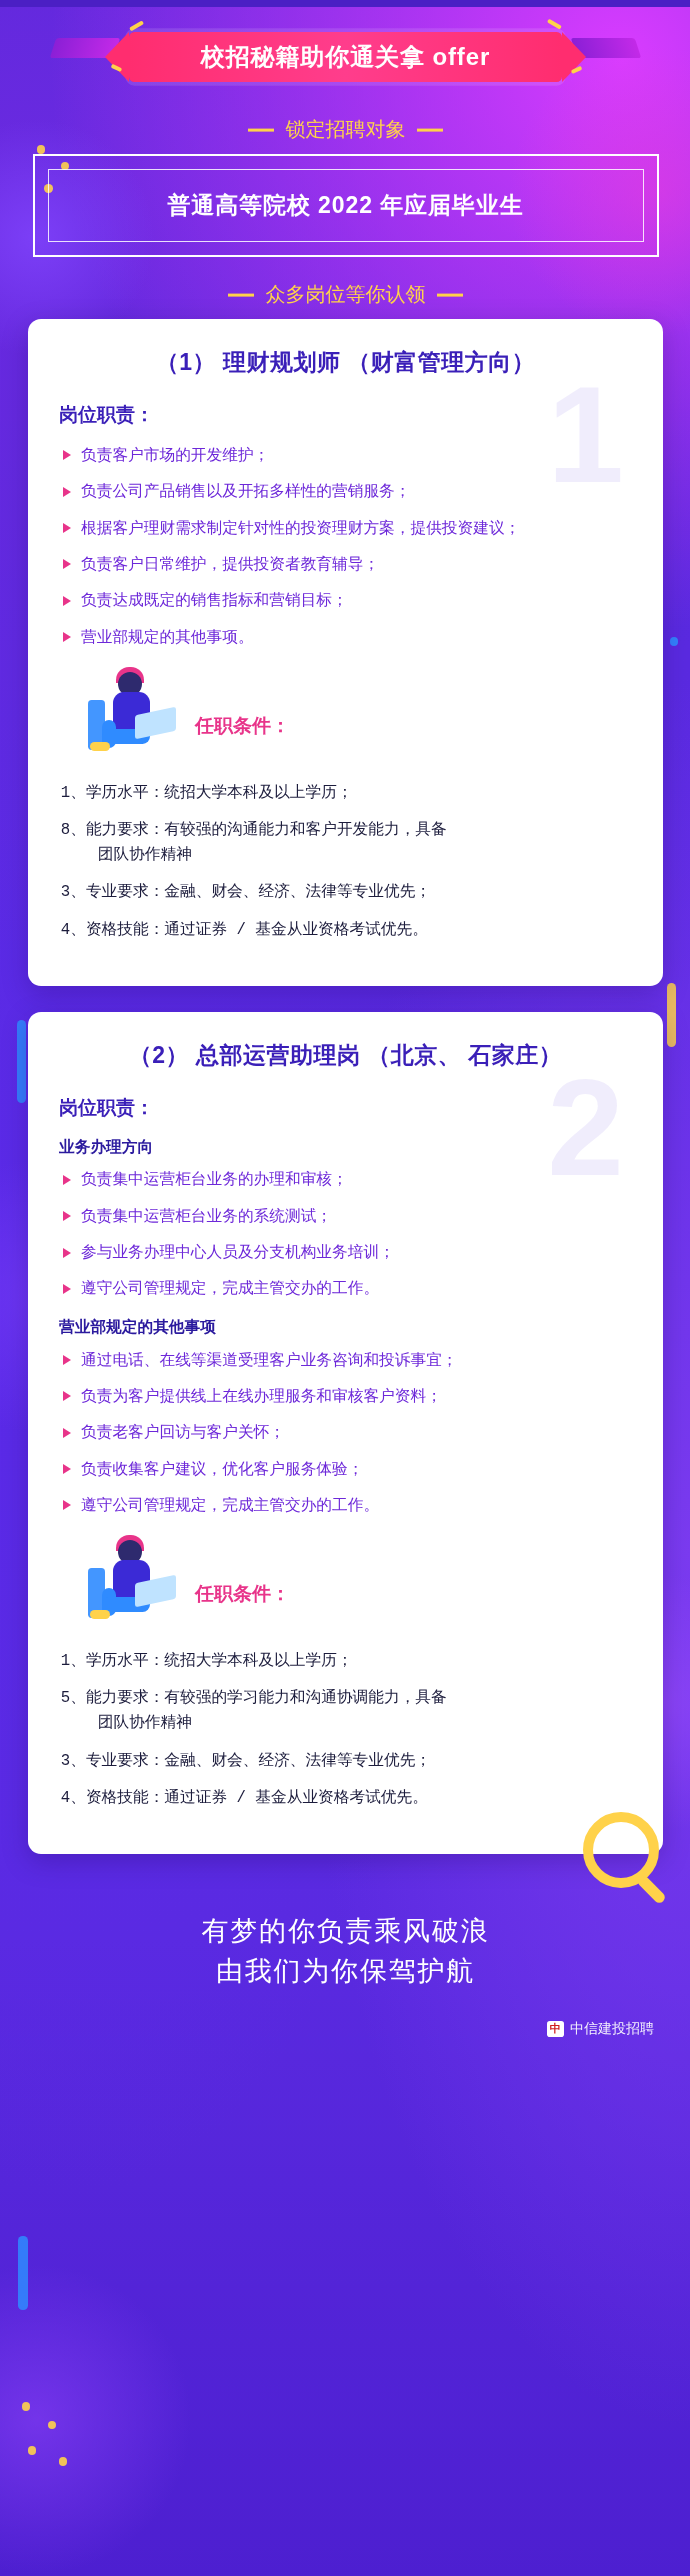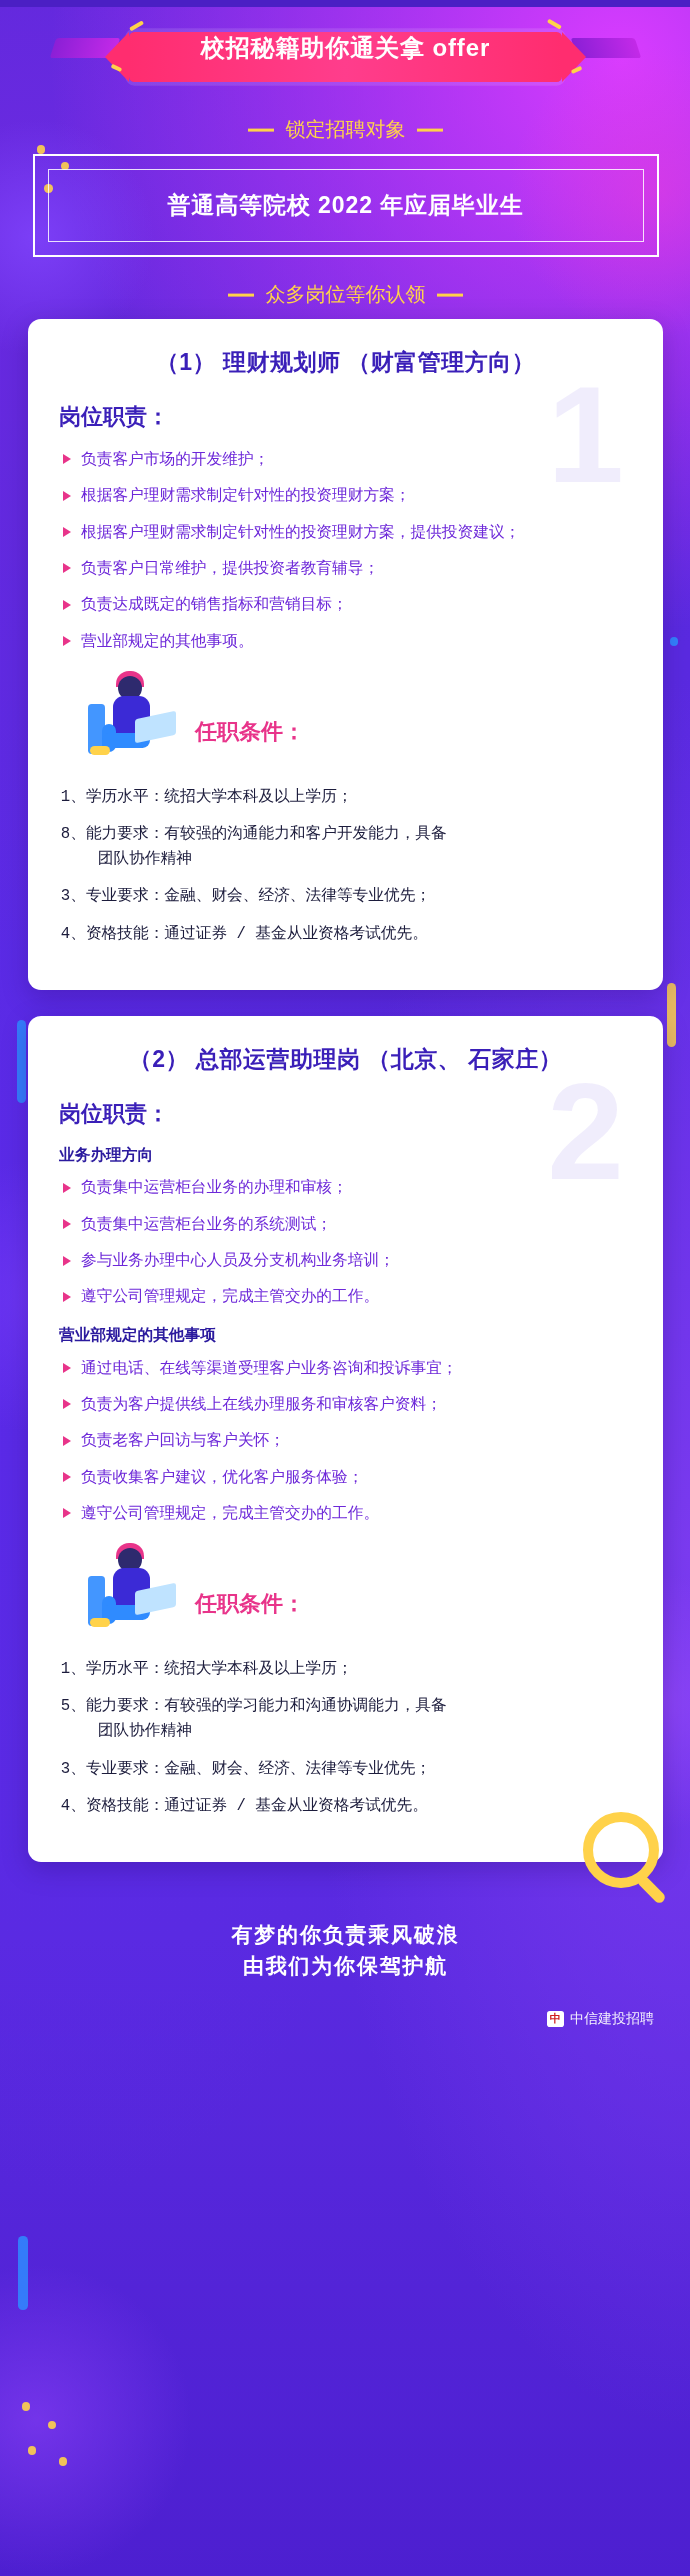--- a/index.html
+++ b/index.html
@@ -42,21 +42,21 @@
     justify-content: center;
     margin-top: 7.4px;
   }
   .hdr-bar {
     position: relative;
     width: 433px;
     height: 50px;
     background: linear-gradient(90deg, #ff2d6f 0%, #ff3d8c 50%, #ff2d6f 100%);
     border-radius: 5.5px;
     display: flex;
-    align-items: flex-start;
+    align-items: center;
     justify-content: center;
     box-shadow: 0 0 0 3.7px rgba(255,255,255,.12);
     margin-top: 14px;
   }
   .hdr-bar .txt {
     color: #fff;
     font-size: 24px;
     font-weight: bold;
     letter-spacing: 0.9px;
     white-space: nowrap;
@@ -138,21 +138,21 @@
     text-align: center;
     color: #3a1fb8;
     font-size: 23px;
     font-weight: bold;
     margin-bottom: 24px;
     letter-spacing: 0.5px;
     position: relative;
   }
   .blk-head {
     color: #3a1fb8;
-    font-size: 22px;
+    font-size: 19px;
     font-weight: bold;
     margin: 5.5px 0 14.7px;
   }
   .blk-head.cond { color: #e8348a; }
   .cond-row { display: flex; align-items: center; gap: 9.2px; margin: 13px 0 14.7px; }
   .cond-row .blk-head { margin: 0; }
   .sub-head {
     color: #2b1a9e;
     font-size: 15.7px;
     font-weight: bold;
@@ -204,22 +204,22 @@
   .magnifier .handle { position: absolute; width: 11px; height: 33px; background: #ffd24a; border-radius: 5.5px; left: 63px; top: 61px; transform: rotate(-45deg); }
 
   
   .footer {
     text-align: center;
     padding: 31px 0 20px;
     position: relative;
   }
   .footer .l1, .footer .l2 {
     color: #ffffff;
-    font-size: 21px;
-    font-weight: bold;
+    font-size: 27px;
+    font-weight: normal;
     letter-spacing: 1.8px;
     line-height: 1.5;
     text-align: center;
   }
   .footer .brand {
     margin-top: 28px;
     color: rgba(255,255,255,.92);
     font-size: 14px;
     display: flex;
     align-items: center;
@@ -292,21 +292,21 @@
     <span class="inner">众多岗位等你认领</span>
   </div>
 
   <div class="card">
     <div class="ghost-num">1</div>
     <div class="card-title">（1） 理财规划师 （财富管理方向）</div>
 
     <div class="blk-head">岗位职责：</div>
     <ul class="duty">
       <li>负责客户市场的开发维护；</li>
-      <li>根据客户理财需求制定针对性的投资理财方案；</li>
+      <li>负责公司产品销售以及开拓多样性的营销服务；</li>
       <li>根据客户理财需求制定针对性的投资理财方案，提供投资建议；</li>
       <li>负责客户日常维护，提供投资者教育辅导；</li>
       <li>负责达成既定的销售指标和营销目标；</li>
       <li>营业部规定的其他事项。</li>
     </ul>
 
     <div style="position:relative; height:120px;">
       <div class="person" style="top:1.8px;">
         <div class="chair"></div>
         <div class="hair"></div>

